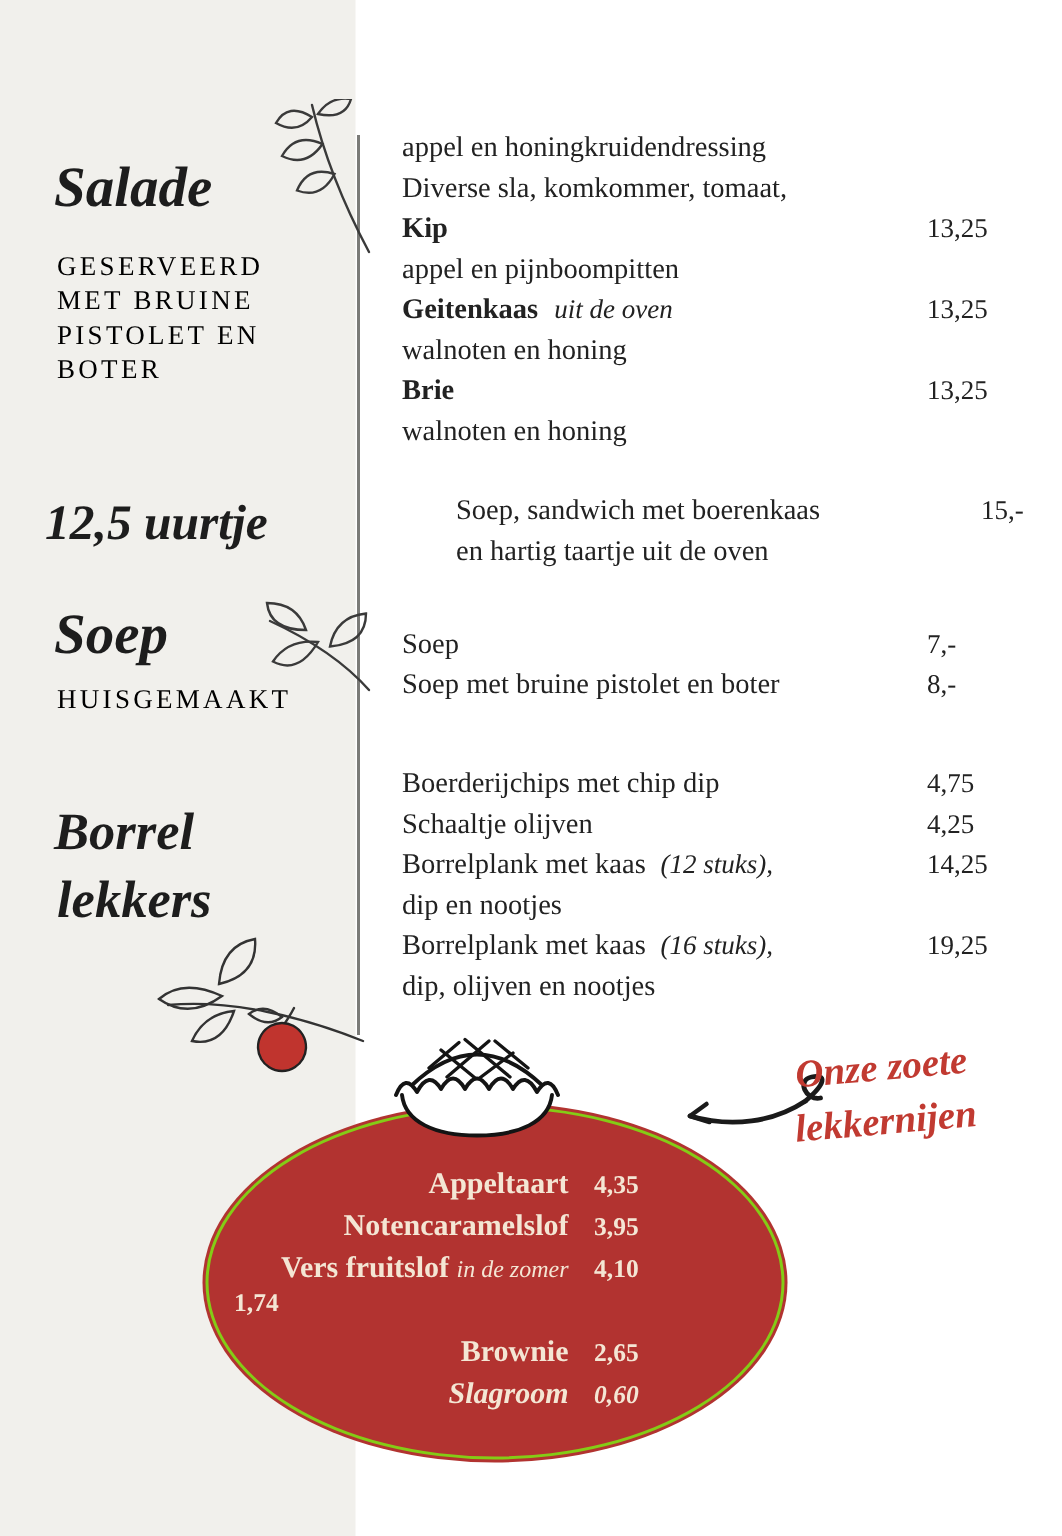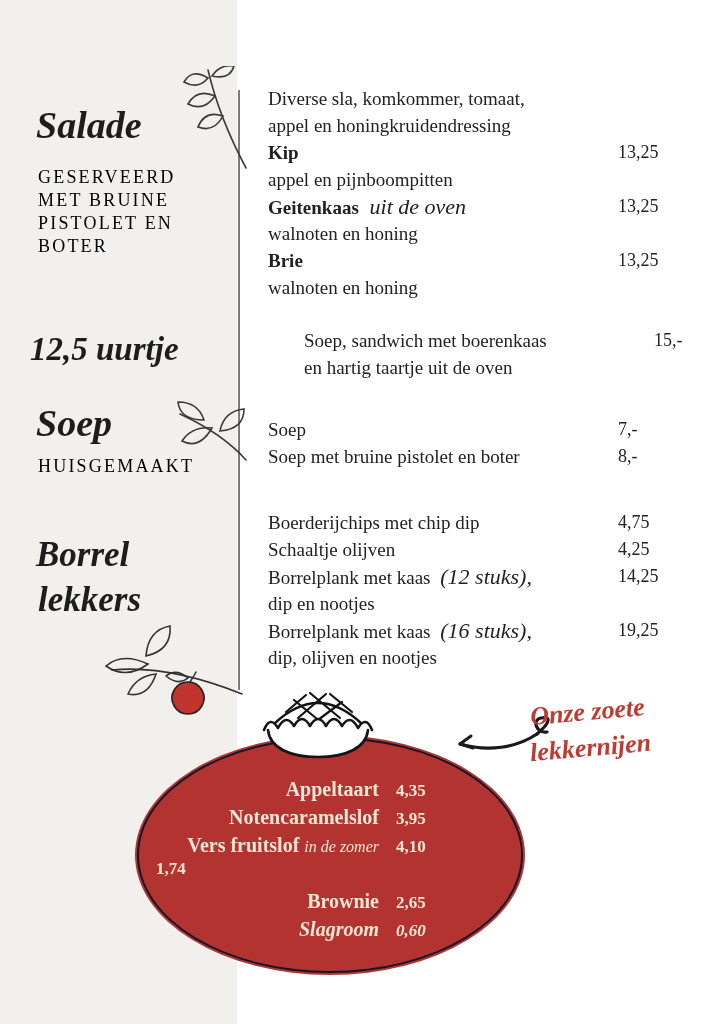--- a/index.html
+++ b/index.html
@@ -20,26 +20,26 @@
   .sub-soep{position:absolute;left:38px;top:455px;width:190px;}
 
   
   .sec{position:absolute;left:268px;width:400px;z-index:1;}
   .sec-salade{top:85px;}
   .sec-uurtje{top:327px;margin-left:36px;}
   .sec-soep{top:416px;}
   .sec-borrel{top:509px;}
   .row{position:relative;height:27px;font-size:19px;line-height:27px;white-space:nowrap;}
   .b{font-weight:bold;}
-  .i{font-style:italic;font-size:22px;}
+  .i{font-style:italic;font-size:18px;}
   .price{position:absolute;left:350px;top:0;font-size:18px;}
 
   
   .ellipse{position:absolute;left:137px;top:737px;width:386px;height:236px;background:#b23330;
-           border:2px solid #0f172a;border-radius:50%;box-shadow:0 0 0 2px #b23330;
+           border:2px solid #84cc16;border-radius:50%;box-shadow:0 0 0 2px #b23330;
            box-sizing:border-box;z-index:2;}
   .dlist{position:absolute;left:0;top:36px;width:100%;}
   .drow{display:flex;align-items:baseline;height:28px;color:#f4e6d4;}
   .dname{width:240px;text-align:right;font-size:20px;font-weight:bold;line-height:28px;white-space:nowrap;}
   .dnote{font-style:italic;font-weight:normal;font-size:16px;}
   .ital .dname{font-style:italic;}
   .dprice{margin-left:17px;font-size:17px;font-weight:bold;}
   .ital .dprice{font-style:italic;}
 
   
@@ -67,22 +67,22 @@
   <div class="caps sub-salade">GESERVEERD MET BRUINE PISTOLET EN BOTER</div>
   <div class="script h-uurtje">12,5 uurtje</div>
   <div class="script h-soep">Soep</div>
   <div class="caps sub-soep">HUISGEMAAKT</div>
   <div class="script h-borrel">
     <div>Borrel</div>
     <div style="padding-left:2px">lekkers</div>
   </div>
 
   <div class="sec sec-salade">
+    <div class="row"><span>appel en honingkruidendressing</span></div>
     <div class="row"><span>Diverse sla, komkommer, tomaat,</span></div>
-    <div class="row"><span>appel en honingkruidendressing</span></div>
     <div class="row">
       <span class="b">Kip</span>
       <span class="price">13,25</span>
     </div>
     <div class="row"><span>appel en pijnboompitten</span></div>
     <div class="row">
       <span class="b">Geitenkaas</span>
       <span class="i" style="margin-left:6px">uit de oven</span>
       <span class="price">13,25</span>
     </div>

